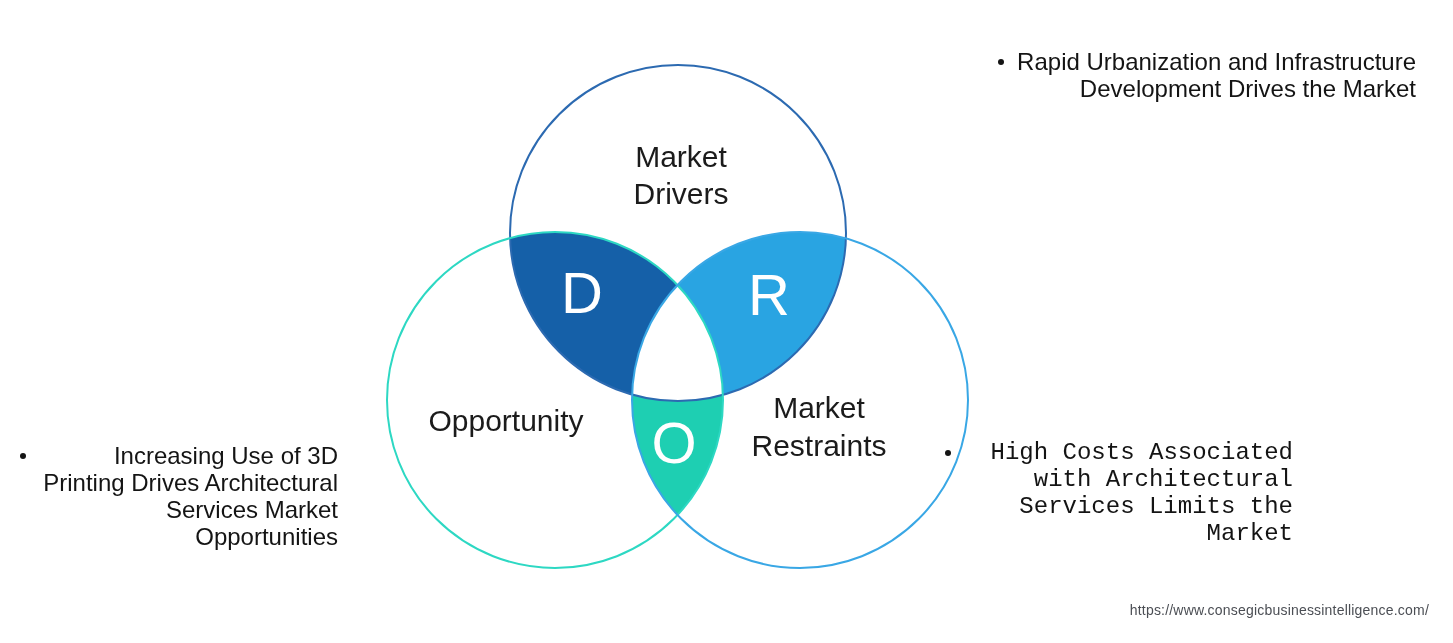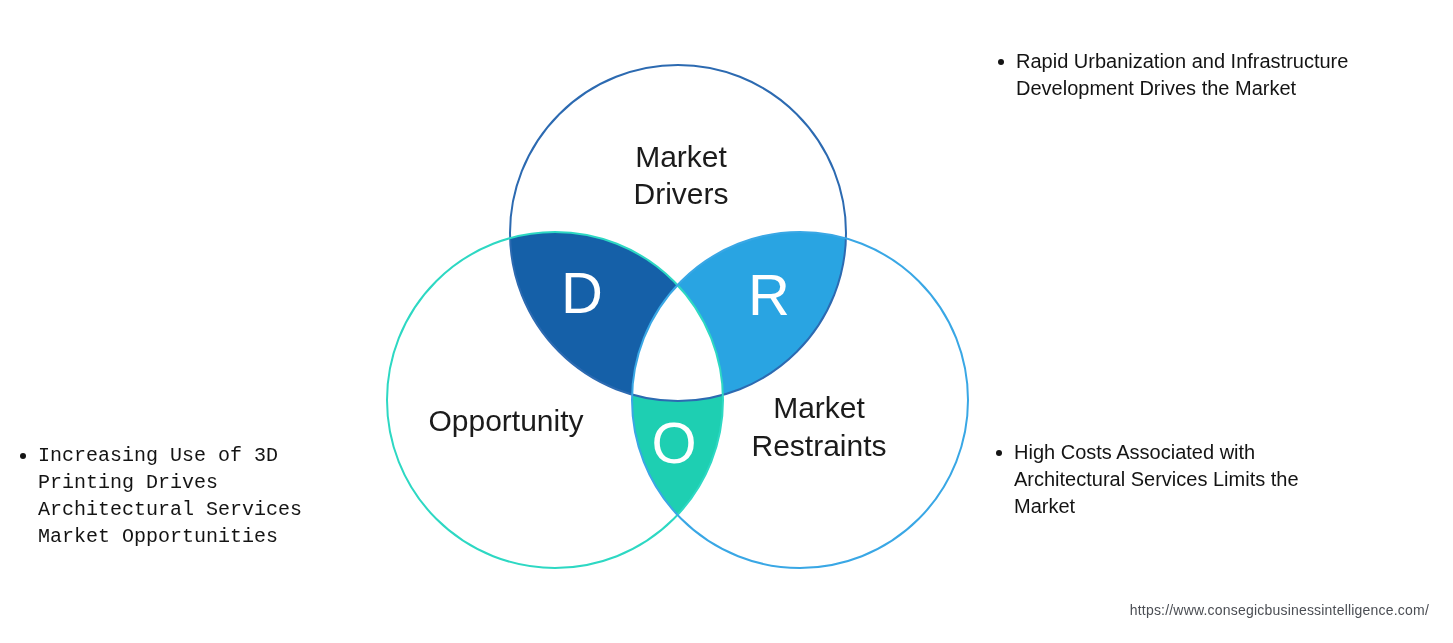--- a/index.html
+++ b/index.html
@@ -30,39 +30,40 @@
     font-size: 58px;
     font-weight: 400;
     fill: #ffffff;
     text-anchor: middle;
   }
   .bullet {
     position: absolute;
     display: flex;
     align-items: flex-start;
     color: #141414;
-    font-size: 20px;
+    font-size: 24px;
     font-weight: 500;
     line-height: 27px;
+    text-align: right;
   }
   .bullet .dot {
     flex: 0 0 auto;
     width: 6px;
     height: 6px;
     border-radius: 50%;
     background: #141414;
     margin-top: 11px;
     margin-right: 12px;
   }
   .bullet .btext { display: block; }
   .bullet-top-right   { left: 998px; top: 48px;  width: 418px; }
   .bullet-left        { left: 20px;  top: 442px; width: 318px; }
-  .bullet-bot-right   { left: 996px; top: 439px; width: 348px; }
+  .bullet-bot-right   { left: 945px; top: 439px; width: 348px; font-family: Liberation Mono, monospace; }
   .bullet-top-right .btext { max-width: 400px; }
-  .bullet-left .btext      { max-width: 300px; font-family: Liberation Mono, monospace; }
+  .bullet-left .btext      { max-width: 300px; }
   .bullet-bot-right .btext { max-width: 330px; }
   .source-url {
     position: absolute;
     right: 24px;
     top: 602px;
     font-size: 14px;
     font-weight: 400;
     color: #4b4e54;
     letter-spacing: 0.2px;
   }

